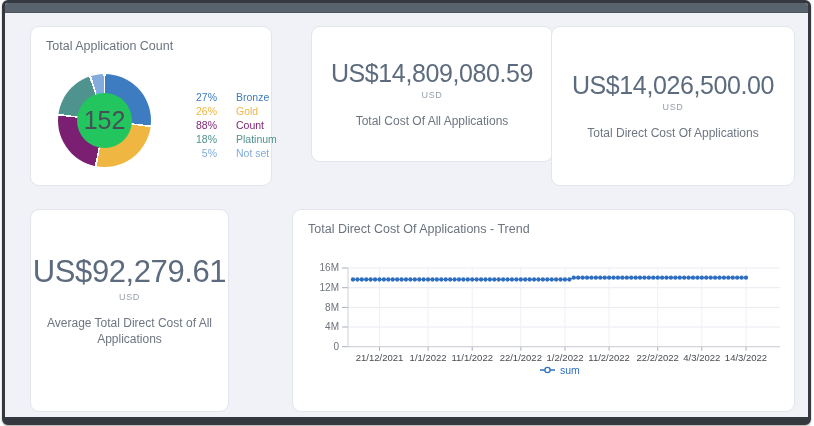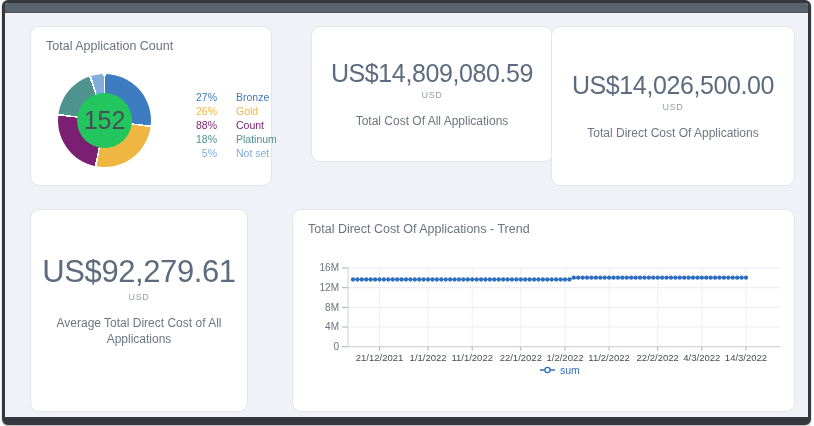--- a/index.html
+++ b/index.html
@@ -19,21 +19,21 @@
   .donut-hole{position:absolute;left:20%;top:20%;width:60%;height:60%;background:#22c55e;border-radius:50%;
     display:flex;align-items:center;justify-content:center;font-size:25px;font-weight:300;color:#474e57;}
   .donut-legend{position:absolute;left:159px;top:63px;font-size:10.5px;line-height:14px;}
   .leg-row{display:flex;white-space:nowrap;}
   .leg-pct{width:27px;text-align:right;margin-right:19px;}
 
   
   .num-card{display:flex;flex-direction:column;align-items:center;justify-content:center;text-align:center;}
   #card-total-cost{left:287px;top:26px;width:242px;height:136px;margin-left:24px;}
   #card-direct-cost{left:551px;top:26px;width:244px;height:160px;}
-  #card-avg-cost{left:30px;top:209px;width:218px;height:203px;padding-bottom:20px;}
+  #card-avg-cost{left:30px;top:209px;width:199px;height:203px;padding-bottom:20px;}
   .big-number{font-size:25px;font-weight:300;color:#5d6b7e;letter-spacing:-0.4px;white-space:nowrap;}
   #card-avg-cost .big-number{font-size:31px;}
   .usd-label{font-size:9px;color:#97a0ab;letter-spacing:.6px;margin-top:2px;}
   .num-desc{font-size:12px;color:#6d7682;margin-top:13px;line-height:1.35;max-width:215px;}
 
   
   #card-trend{left:292px;top:209px;width:503px;height:203px;}
   .trend-svg{position:absolute;left:0;top:45px;width:503px;height:156px;}
   .trend-svg text{font-family:"Liberation Sans",sans-serif;}
 </style>

